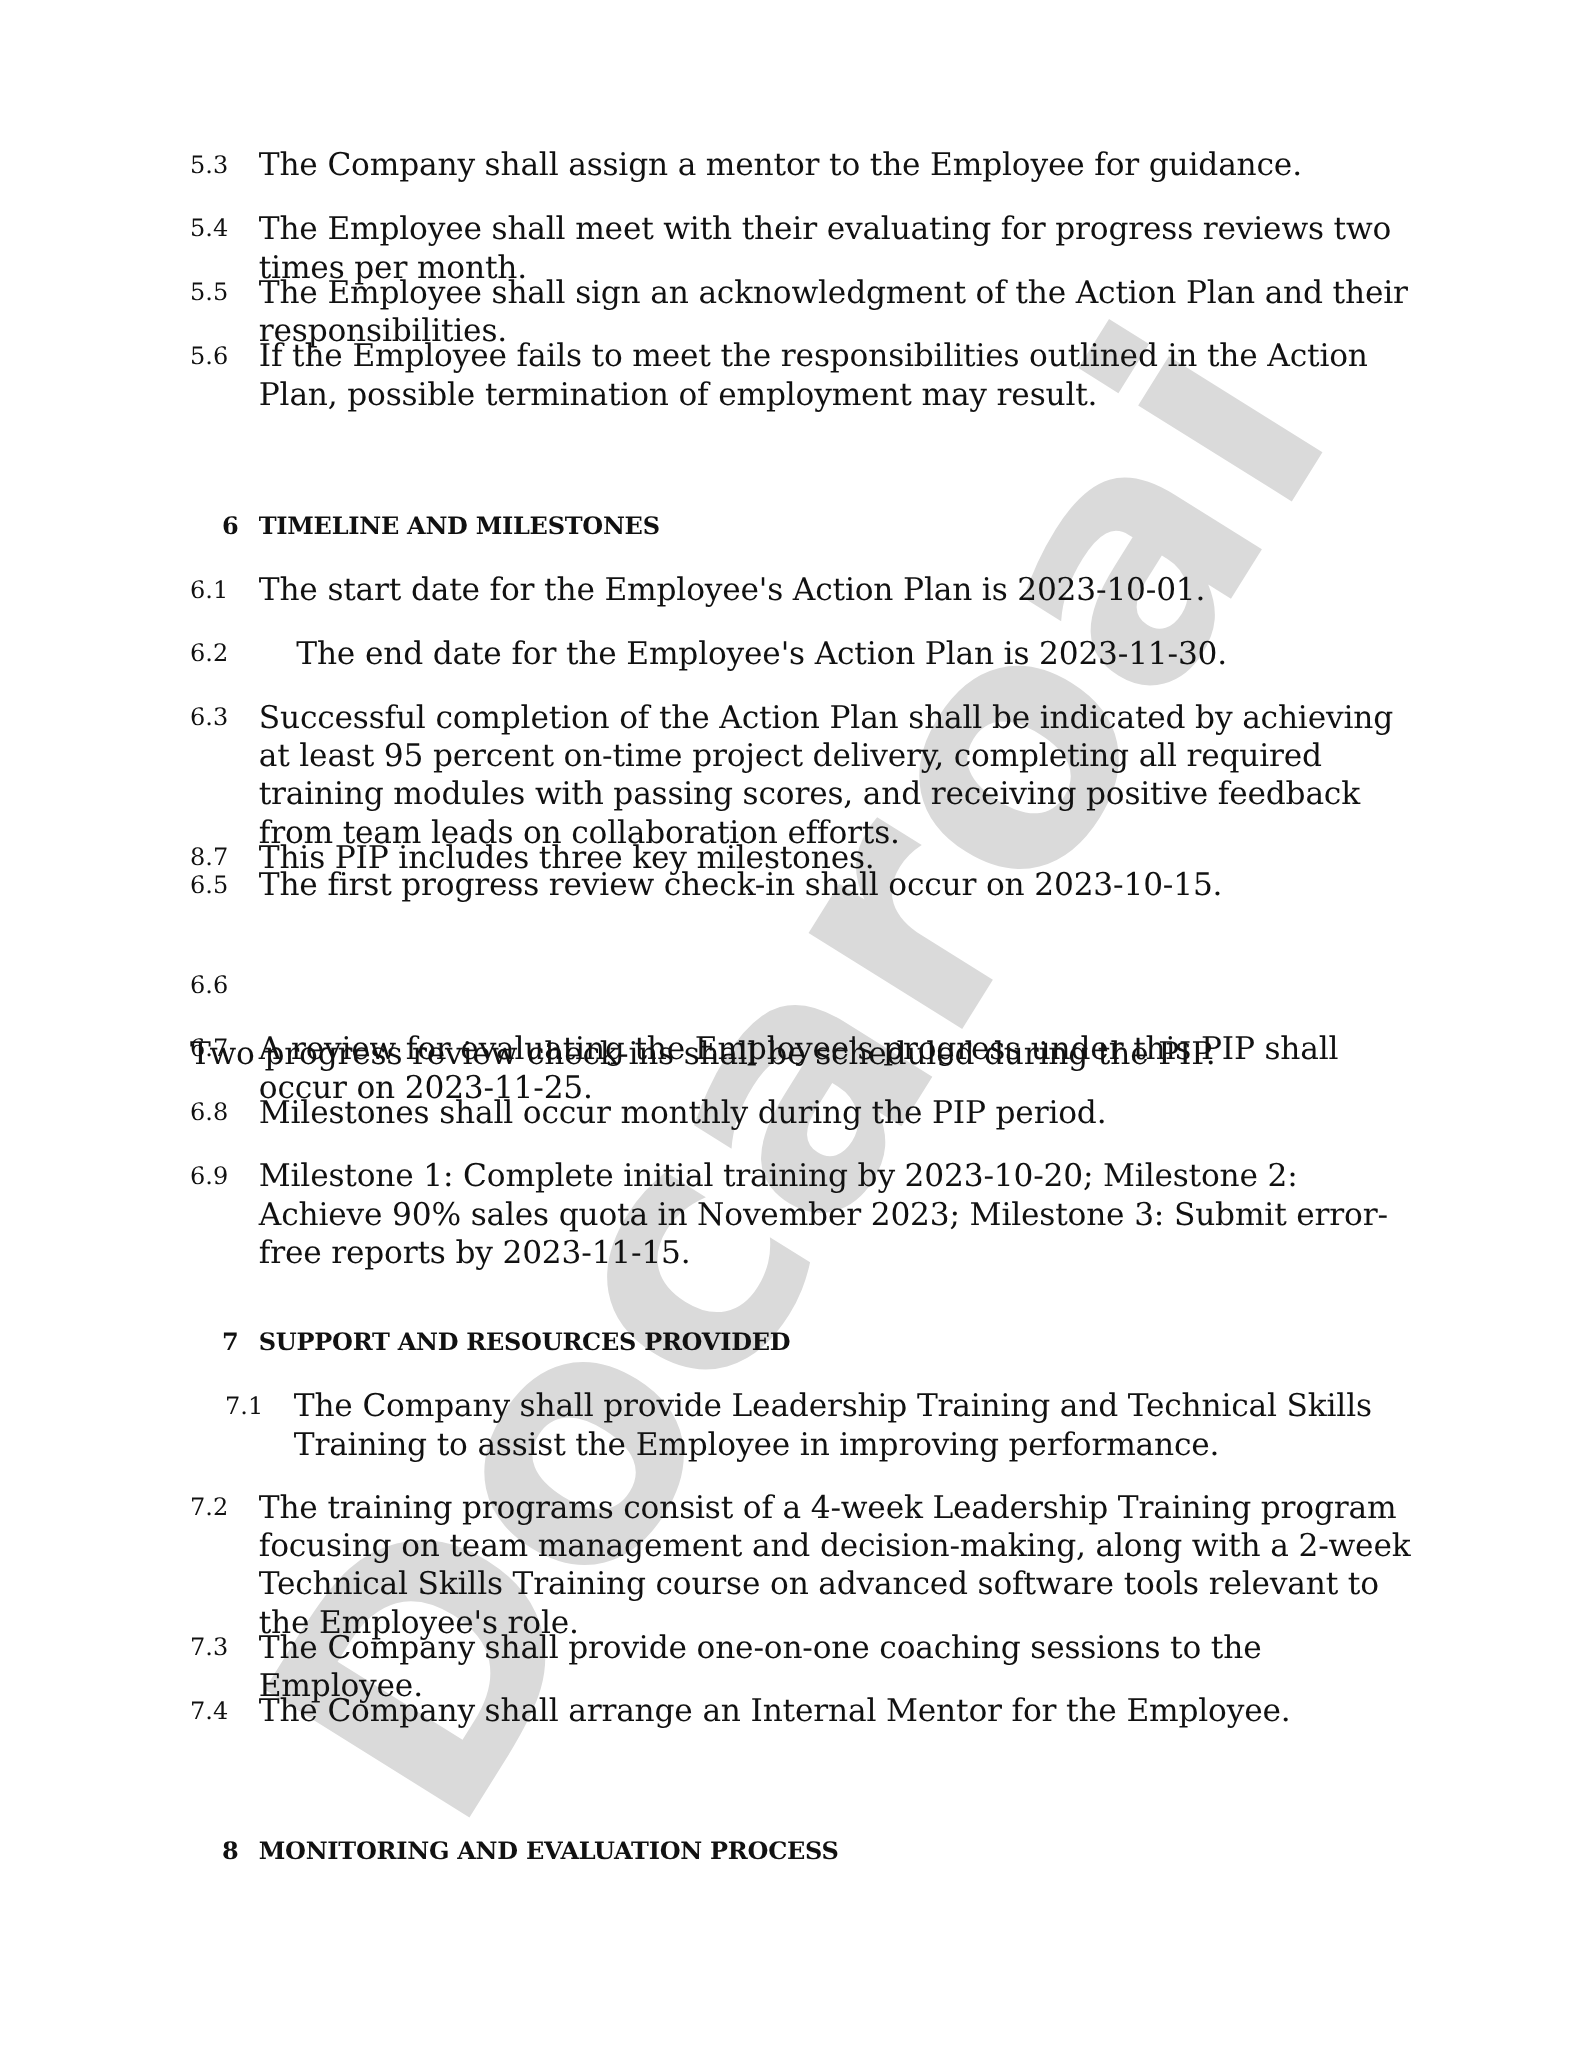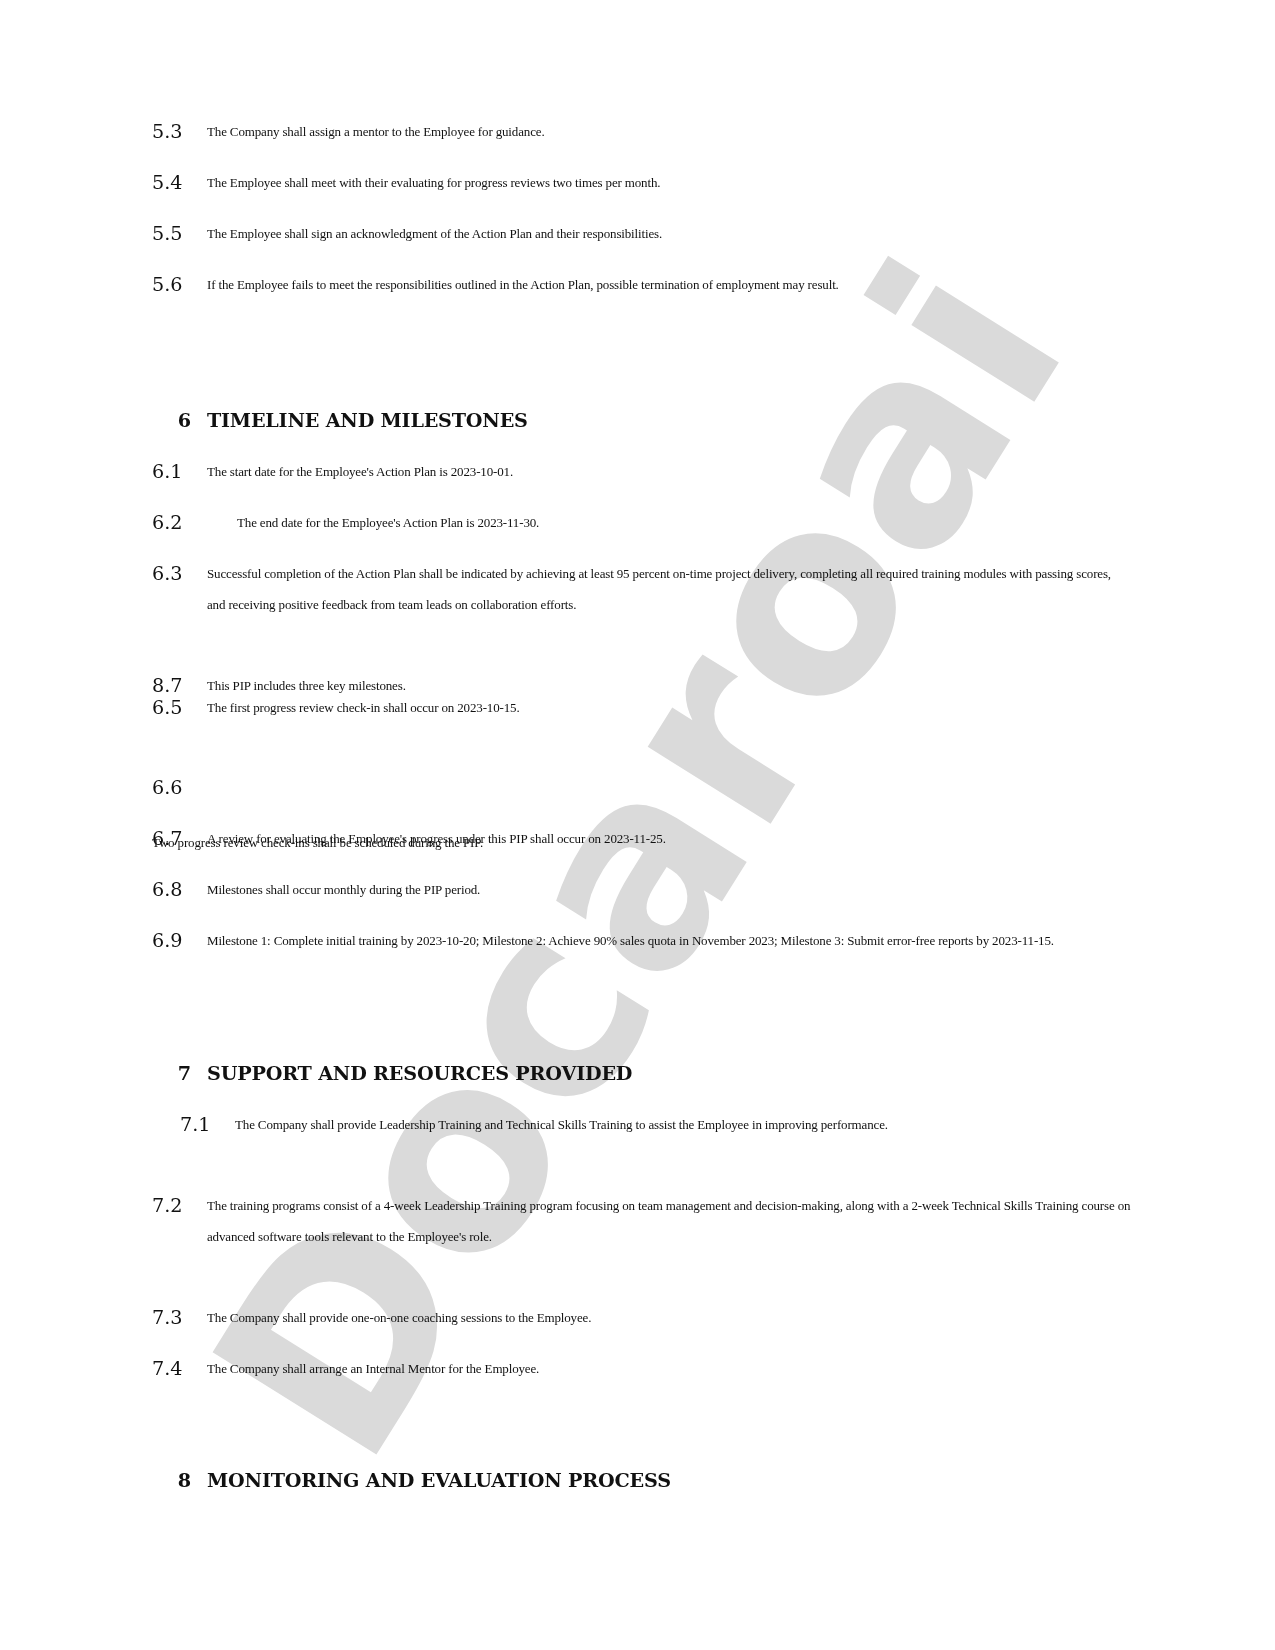--- a/index.html
+++ b/index.html
@@ -50,23 +50,22 @@
       font-size: 19.2px;
       line-height: 30.5px;
     }
     .item .num {
       width: 55px;
       flex: 0 0 55px;
       font-size: 19.2px;
     }
     .item .text {
       flex: 1 1 auto;
-      font-size: 13px;
+      font-size: 25px;
       letter-spacing: -0.15px;
-      font-family: Liberation Serif, serif;
     }
     .heading {
       position: absolute;
       left: 152px;
       width: 980px;
       display: flex;
       font-weight: bold;
       font-size: 19.2px;
       line-height: 30px;
     }

